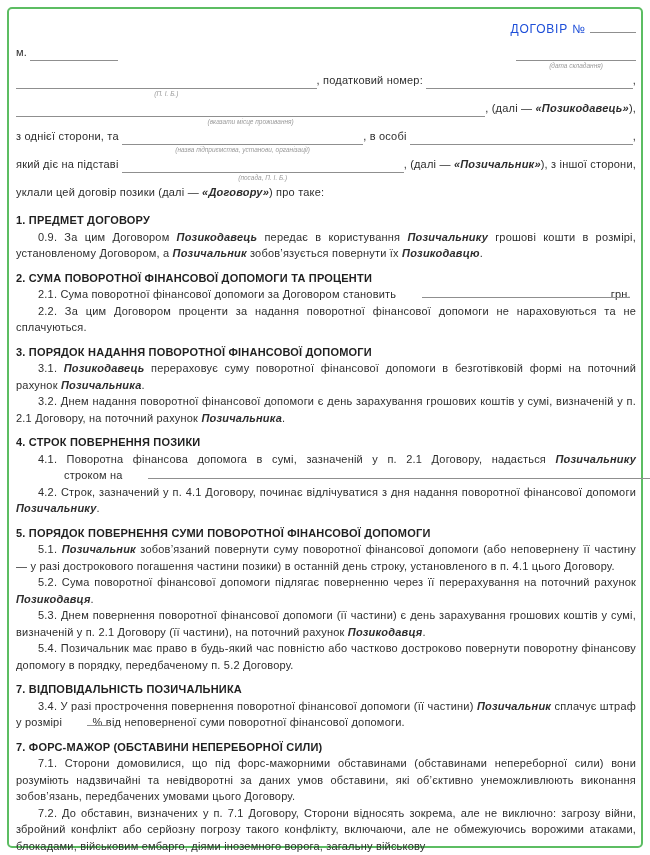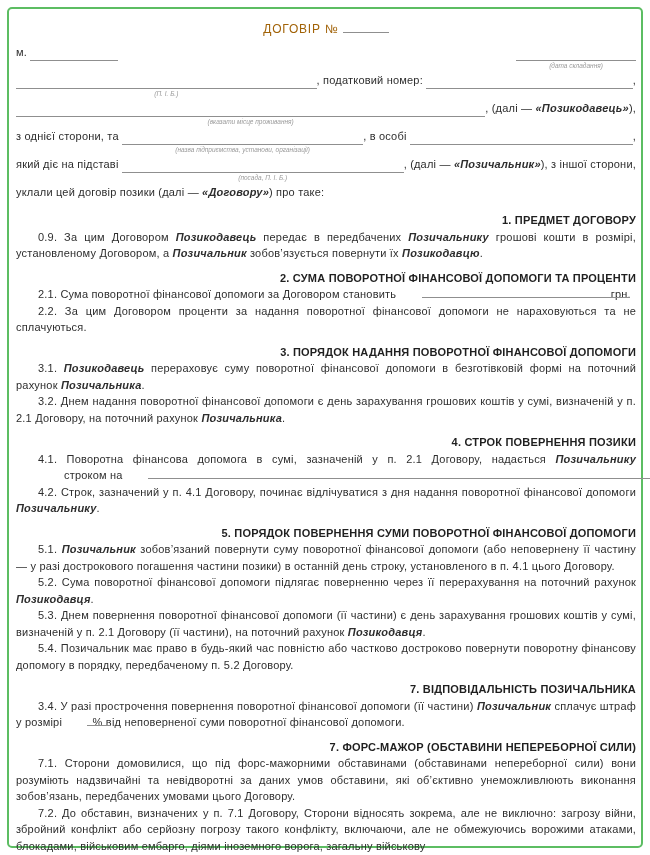--- a/index.html
+++ b/index.html
@@ -14,26 +14,26 @@
     position:absolute; left:7px; top:7px; right:7px; bottom:7px;
     border:2px solid #5cbd62;
     border-radius:5px;
     box-sizing:border-box;
   }
   .doc{
     position:absolute; left:16px; top:21px; width:620px;
     font-size:11px; letter-spacing:0.2px;
   }
   .title{
-    text-align:center;
+    text-align:right;
     font-size:12px;
     letter-spacing:0.8px;
     line-height:17px;
     margin-bottom:6px;
-    color:#a16207;
+    color:#1d4ed8;
   }
   .title .blank{ height:11px; }
   
   .hline{
     display:flex;
     align-items:flex-end;
     line-height:17px;
     height:17px;
     margin-bottom:11px;
   }
@@ -57,21 +57,21 @@
     font-style:italic;
     letter-spacing:0;
     color:#9a9a9a;
     line-height:8px;
   }
   .term{ font-weight:bold; font-style:italic; }
   
   .sec-heading{
     font-size:11px;
     font-weight:bold;
-    text-align:right;
+    text-align:left;
     margin:8px 0 0 0;
     line-height:16.5px;
     color:#1f1f1f;
     letter-spacing:0.2px;
   }
   .para{
     margin:0;
     text-align:justify;
     text-indent:22px;
     line-height:16.5px;
@@ -141,21 +141,21 @@
         <span class="run">), з іншої сторони,</span>
       </div>
       <div class="hline">
         <span class="run">уклали цей договір позики (далі — </span>
         <span class="run term">«Договору»</span>
         <span class="run">) про таке:</span>
       </div>
     </div>
   <div id="sections">
       <h2 class="sec-heading">1. ПРЕДМЕТ ДОГОВОРУ</h2>
-      <p class="para"><span>0.9. За цим Договором </span><span class="term">Позикодавець</span><span> передає в передбачених </span><span class="term">Позичальнику</span><span> грошові кошти в розмірі, установленому Договором, а </span><span class="term">Позичальник</span><span> зобов’язується повернути їх </span><span class="term">Позикодавцю</span><span>.</span></p>
+      <p class="para"><span>0.9. За цим Договором </span><span class="term">Позикодавець</span><span> передає в користування </span><span class="term">Позичальнику</span><span> грошові кошти в розмірі, установленому Договором, а </span><span class="term">Позичальник</span><span> зобов’язується повернути їх </span><span class="term">Позикодавцю</span><span>.</span></p>
       <h2 class="sec-heading">2. СУМА ПОВОРОТНОЇ ФІНАНСОВОЇ ДОПОМОГИ ТА ПРОЦЕНТИ</h2>
       <p class="para"><span>2.1. Сума поворотної фінансової допомоги за Договором становить </span><span class="field" style="width: 208px;"><span class="blank" style="width: 208px;"></span></span><span> грн.</span></p>
       <p class="para"><span>2.2. За цим Договором проценти за надання поворотної фінансової допомоги не нараховуються та не сплачуються.</span></p>
       <h2 class="sec-heading">3. ПОРЯДОК НАДАННЯ ПОВОРОТНОЇ ФІНАНСОВОЇ ДОПОМОГИ</h2>
       <p class="para"><span>3.1. </span><span class="term">Позикодавець</span><span> перераховує суму поворотної фінансової допомоги в безготівковій формі на поточний рахунок </span><span class="term">Позичальника</span><span>.</span></p>
       <p class="para"><span>3.2. Днем надання поворотної фінансової допомоги є день зарахування грошових коштів у сумі, визначеній у п. 2.1 Договору, на поточний рахунок </span><span class="term">Позичальника</span><span>.</span></p>
       <h2 class="sec-heading">4. СТРОК ПОВЕРНЕННЯ ПОЗИКИ</h2>
       <p class="para"><span>4.1. Поворотна фінансова допомога в сумі, зазначеній у п. 2.1 Договору, надається </span><span class="term">Позичальнику</span><span> </span><span class="nowrap-group"><span>строком на </span><span class="field" style="width: 545px;"><span class="blank" style="width: 545px;"></span></span><span>.</span></span></p>
       <p class="para"><span>4.2. Строк, зазначений у п. 4.1 Договору, починає відлічуватися з дня надання поворотної фінансової допомоги </span><span class="term">Позичальнику</span><span>.</span></p>
       <h2 class="sec-heading">5. ПОРЯДОК ПОВЕРНЕННЯ СУМИ ПОВОРОТНОЇ ФІНАНСОВОЇ ДОПОМОГИ</h2>

